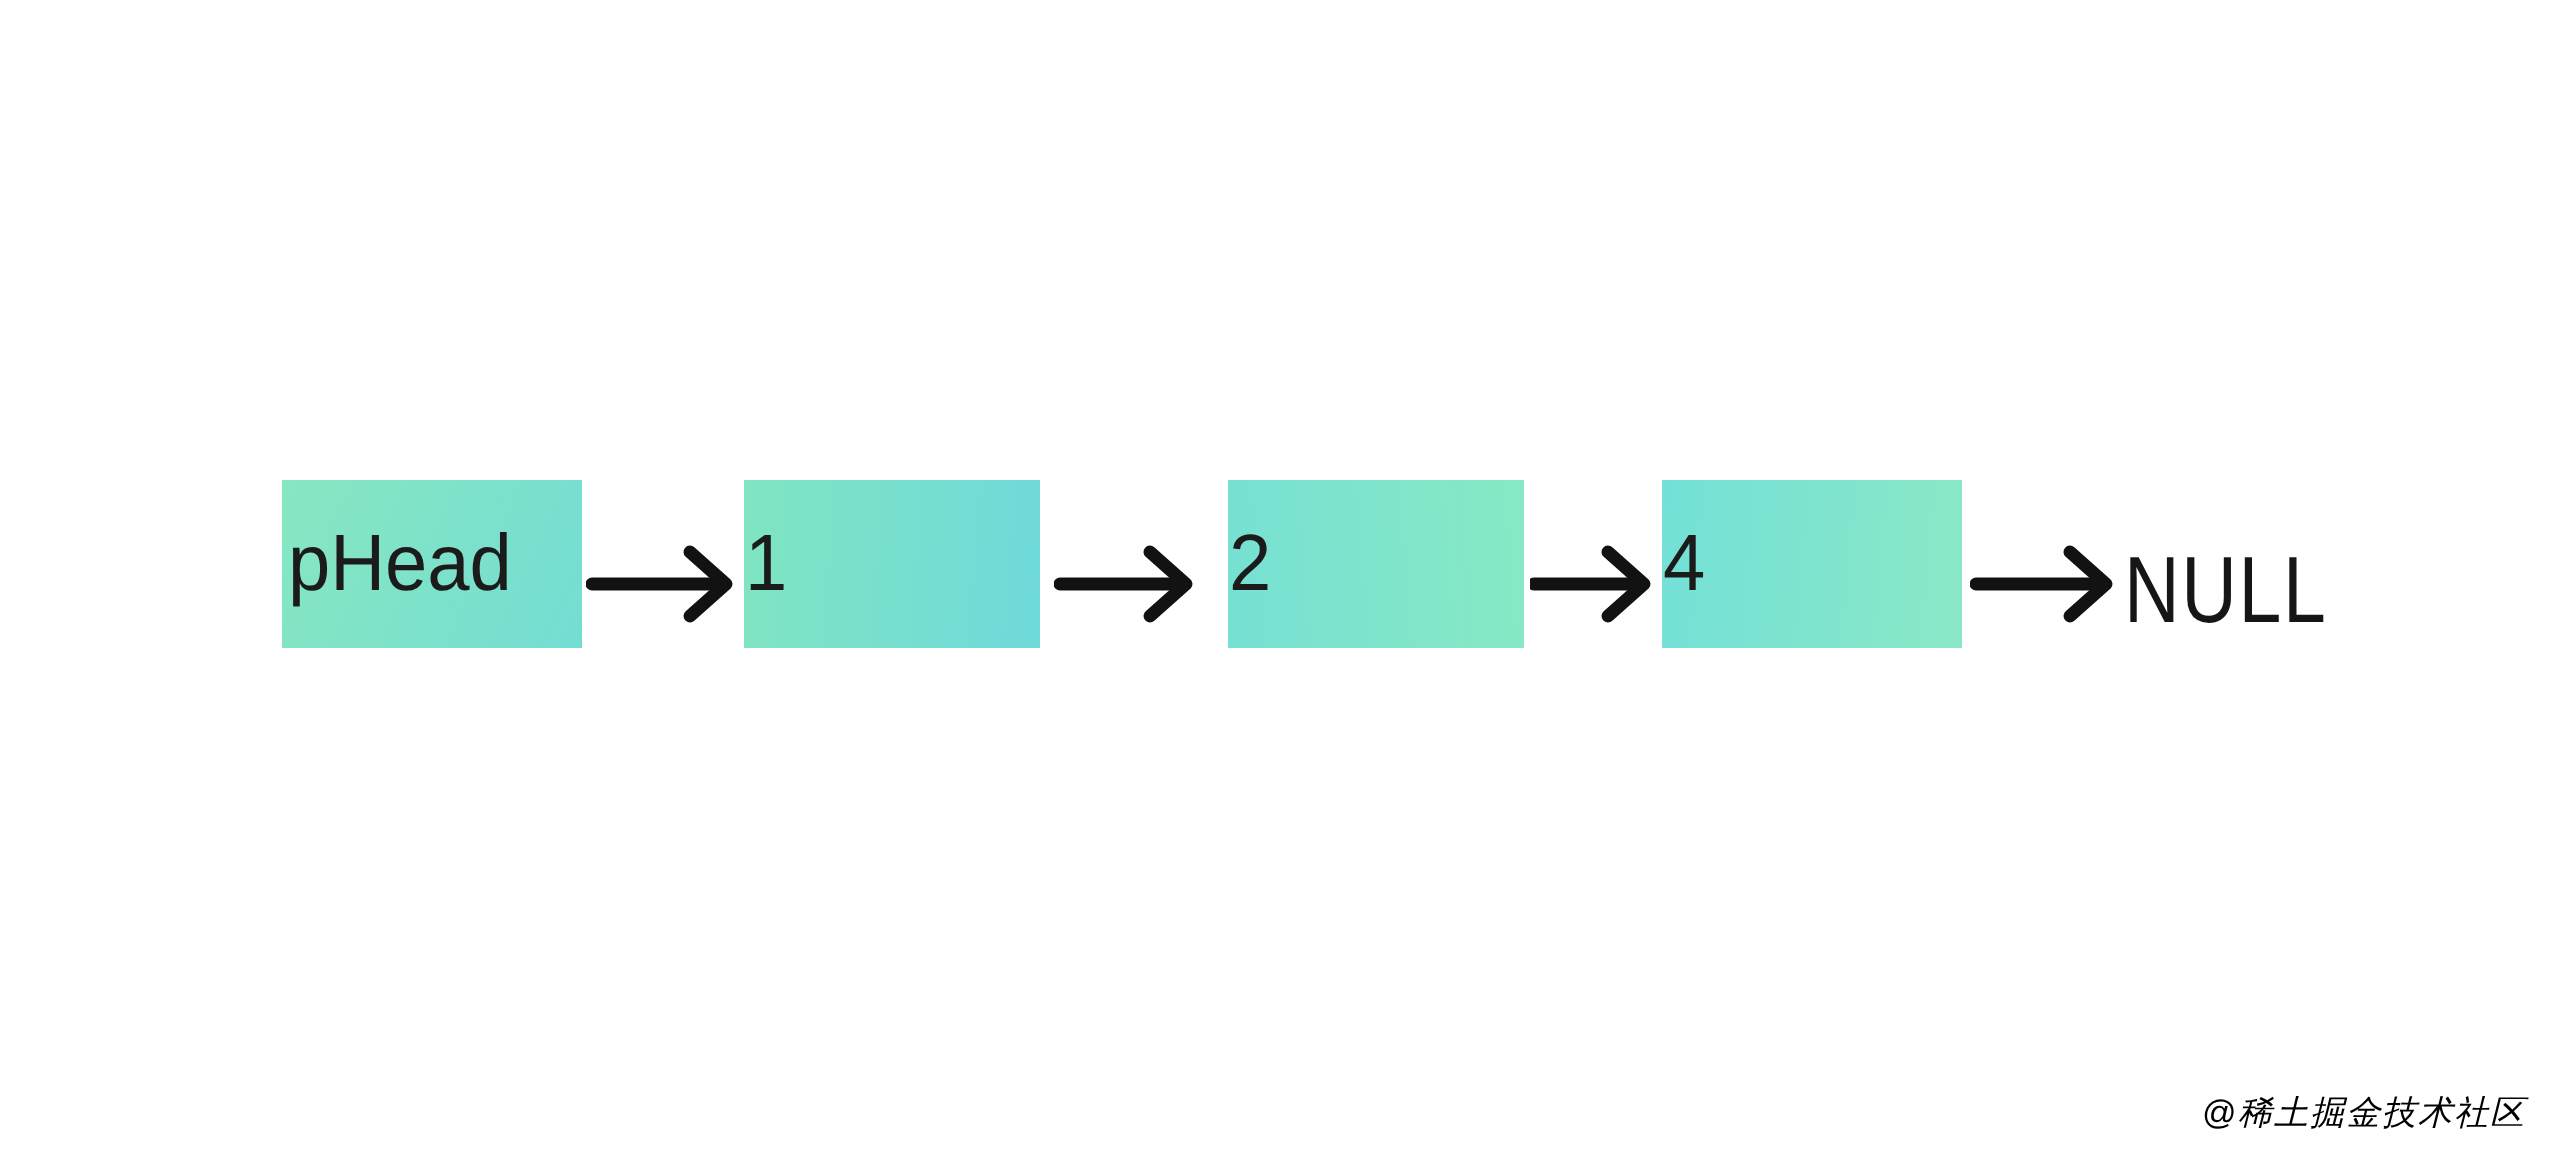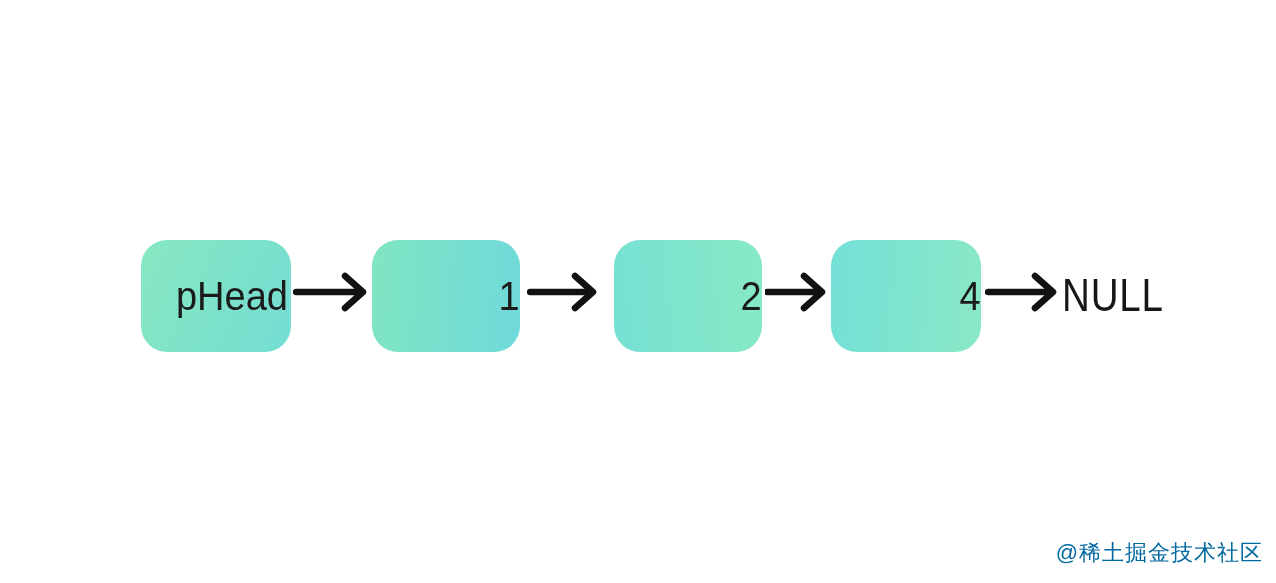--- a/index.html
+++ b/index.html
@@ -11,27 +11,26 @@
   .canvas {
     position: relative;
     width: 1276px;
     height: 583px;
     background: #ffffff;
     overflow: hidden;
   }
   .node {
     position: absolute;
     top: 240px;
-    height: 112px;
+    height: 84px;
     display: flex;
     align-items: center;
-    justify-content: flex-end;
+    justify-content: flex-start;
     font-size: 40px;
     color: #1b1b1b;
-    border-radius: 26px;
   }
   .n0 { left: 141px; width: 150px; background: linear-gradient(115deg, #87e7c1 0%, #74ddd3 100%); }
   .n1 { left: 372px; width: 148px; background: linear-gradient(95deg,  #80e5c2 0%, #6fd9da 100%); }
   .n2 { left: 614px; width: 148px; background: linear-gradient(85deg,  #76e0d3 0%, #87e9c4 100%); }
   .n3 { left: 831px; width: 150px; background: linear-gradient(95deg,  #73e0d7 0%, #8ae8c6 100%); }
   .node .label { line-height: 1; transform: scaleX(0.95); }
   .arrow {
     position: absolute;
     top: 270px;
     height: 44px;
@@ -51,24 +50,25 @@
     font-size: 47px;
     color: #161616;
     transform: scaleX(0.82);
     transform-origin: left center;
     letter-spacing: 1px;
   }
   .watermark {
     position: absolute;
     right: 13px;
     bottom: 15px;
-    font-size: 22px;
-    color: #0369a1;
+    font-size: 17px;
+    color: #000000;
     letter-spacing: 1px;
     user-select: none;
+    font-style: italic;
   }
 </style>
 </head>
 <body>
 
 <div class="canvas">
 
   <div class="node n0">
     <span class="label">pHead</span>
   </div>

